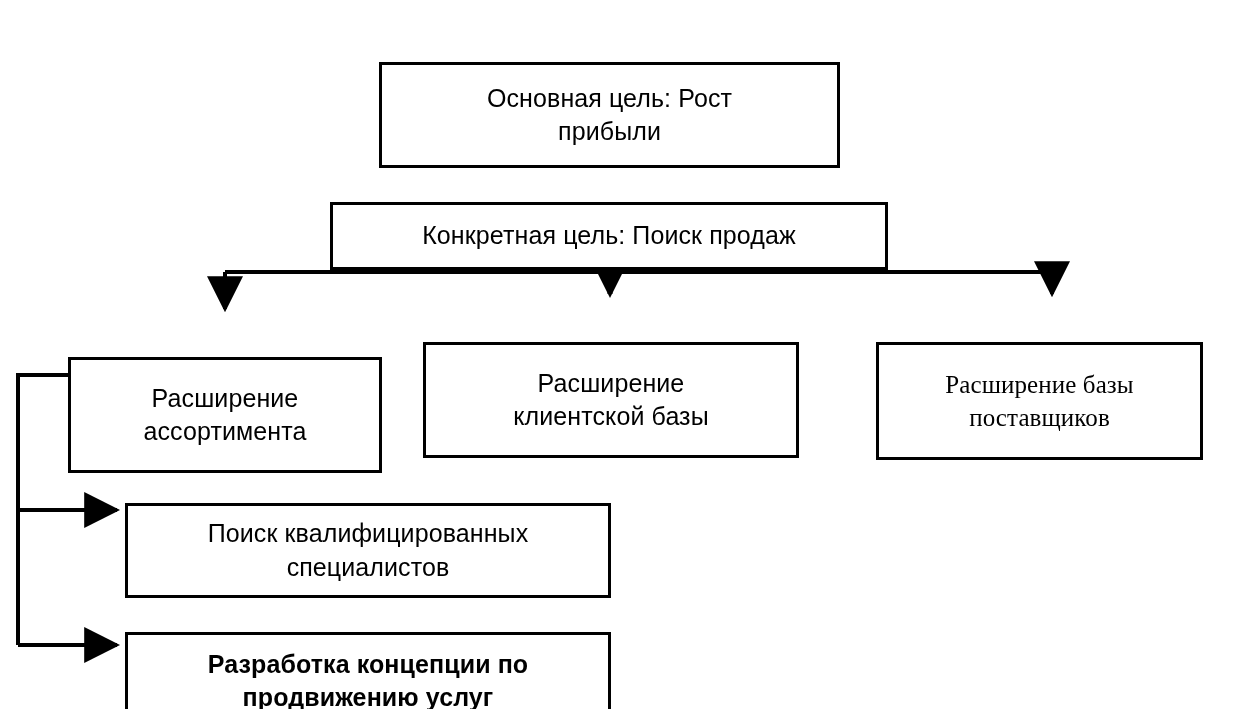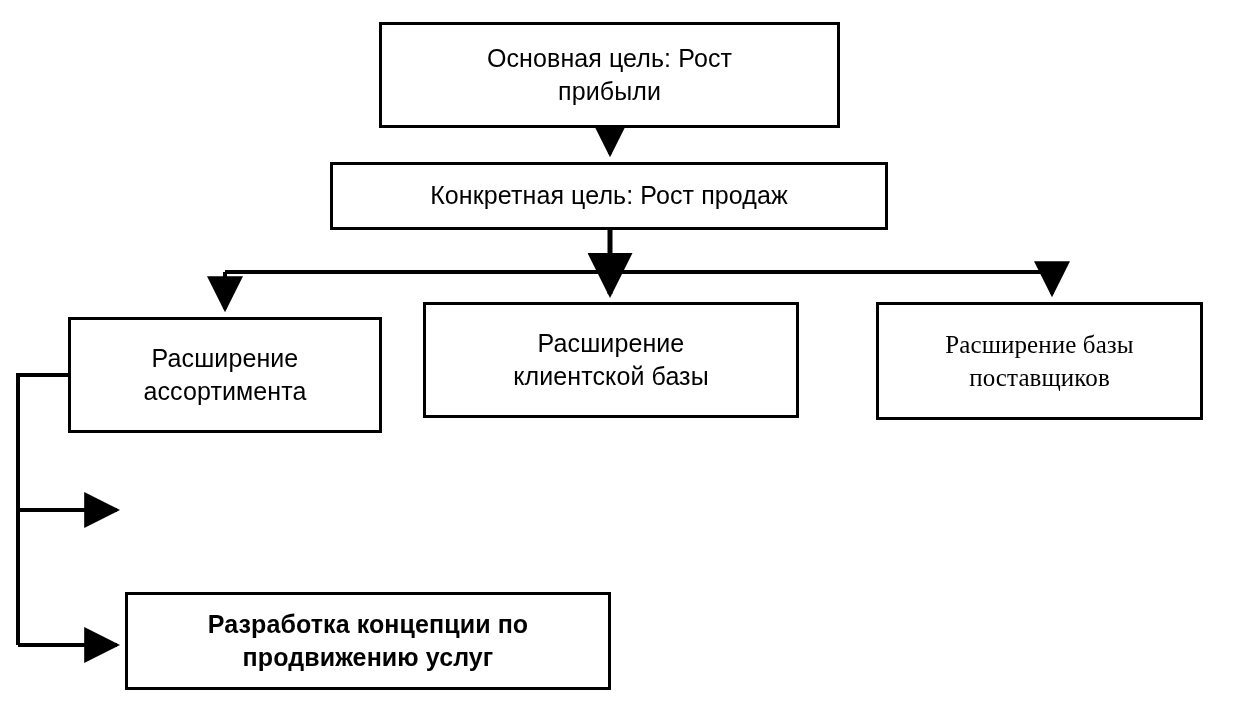--- a/index.html
+++ b/index.html
@@ -30,20 +30,21 @@
     position: absolute;
     box-sizing: border-box;
     border: 3px solid #000000;
     background: #ffffff;
     display: flex;
     align-items: center;
     justify-content: center;
     text-align: center;
     color: #000000;
     z-index: 2;
+    margin-top: 40px;
   }
   .node-label {
     display: block;
     padding: 0 10px;
     line-height: 1.34;
     font-size: 25px;
     letter-spacing: 0.1px;
     white-space: pre-line;
   }
   
@@ -103,37 +104,41 @@
       <path d="M 18 645 L 117 645" stroke="#000000" stroke-width="4" fill="none" marker-end="url(#arrowhead)"></path>
     </g>
   </svg>
 
   <div class="node" id="node-main-goal">
     <span class="node-label">Основная цель: Рост
 прибыли</span>
   </div>
 
   <div class="node" id="node-specific-goal">
-    <span class="node-label">Конкретная цель: Рост продаж</span>
+    <span class="node-label">Конкретная цель: Поиск продаж</span>
   </div>
 
   <div class="node" id="node-assortment">
     <span class="node-label">Расширение
 ассортимента</span>
   </div>
 
   <div class="node" id="node-client-base">
     <span class="node-label">Расширение
 клиентской базы</span>
   </div>
 
   <div class="node" id="node-supplier-base">
     <span class="node-label">Расширение базы
 поставщиков</span>
   </div>
 
+  <div class="node" id="node-specialists">
+    <span class="node-label">Поиск квалифицированных
+специалистов</span>
+  </div>
 
   <div class="node" id="node-promo-concept">
     <span class="node-label">Разработка концепции по
 продвижению услуг</span>
   </div>
 
 </div>
 
 </body></html>

